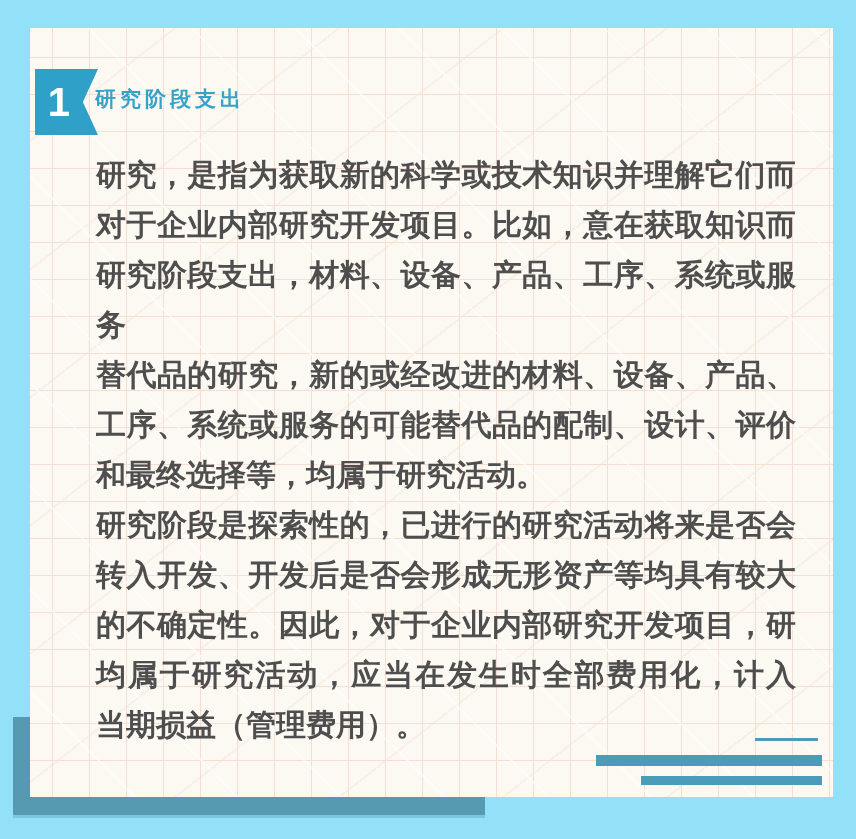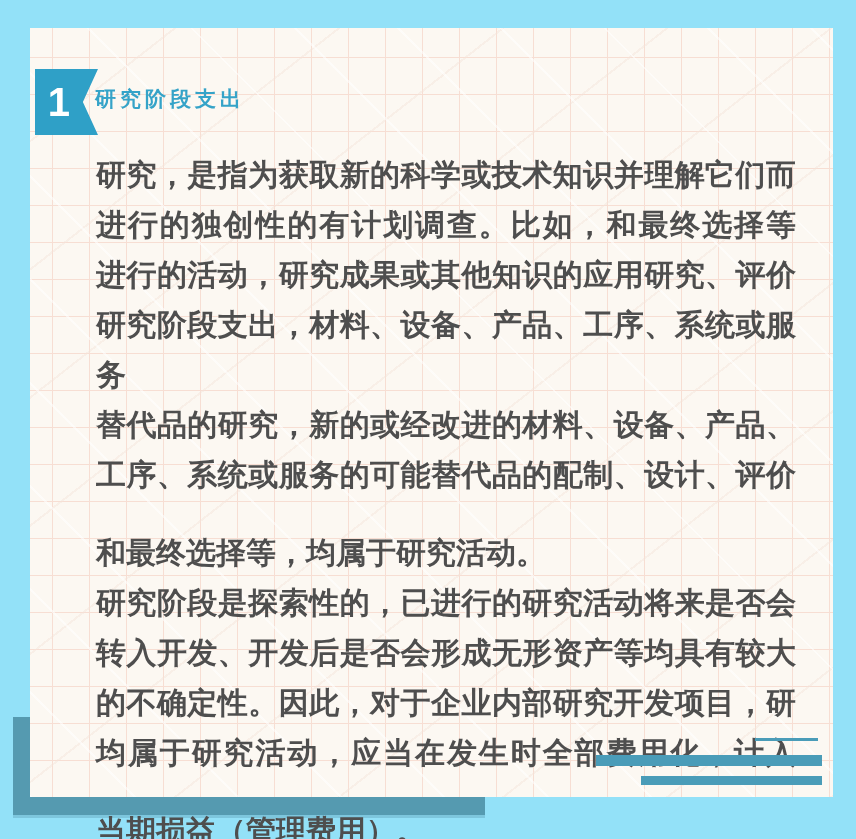--- a/index.html
+++ b/index.html
@@ -91,21 +91,20 @@
     margin: 0;
     padding: 0;
   }
   .line {
     text-align: justify;
     text-align-last: justify;
   }
   .line.last {
     text-align: justify;
     text-align-last: left;
-    margin-top: 28px;
   }
   
   .deco-bar {
     position: absolute;
     background: #4a9cb8;
   }
   .bar-thin  { left: 725px; top: 710px; width: 63px;  height: 3px;  }
   .bar-thick { left: 566px; top: 727px; width: 226px; height: 11px; }
   .bar-mid   { left: 611px; top: 748px; width: 181px; height: 9px;  }
 </style>
@@ -121,22 +120,21 @@
     <div class="badge">
       <span>1</span>
     </div>
 
     <h1 class="section-title">研究阶段支出</h1>
 
     <div class="body-text">
       <p>
         </p>
         <div class="line">研究，是指为获取新的科学或技术知识并理解它们而</div>
-        <div class="line">进行的独创性的有计划调查。比如，和最终选择等</div>
-        <div class="line">进行的活动，研究成果或其他知识的应用研究、评价</div>
+        <div class="line">对于企业内部研究开发项目。比如，意在获取知识而</div>
         <div class="line">研究阶段支出，材料、设备、产品、工序、系统或服务</div>
         <div class="line">替代品的研究，新的或经改进的材料、设备、产品、</div>
         <div class="line">工序、系统或服务的可能替代品的配制、设计、评价</div>
         <div class="line last">和最终选择等，均属于研究活动。</div>
       <p></p>
       <p>
         </p>
         <div class="line">研究阶段是探索性的，已进行的研究活动将来是否会</div>
         <div class="line">转入开发、开发后是否会形成无形资产等均具有较大</div>
         <div class="line">的不确定性。因此，对于企业内部研究开发项目，研</div>

